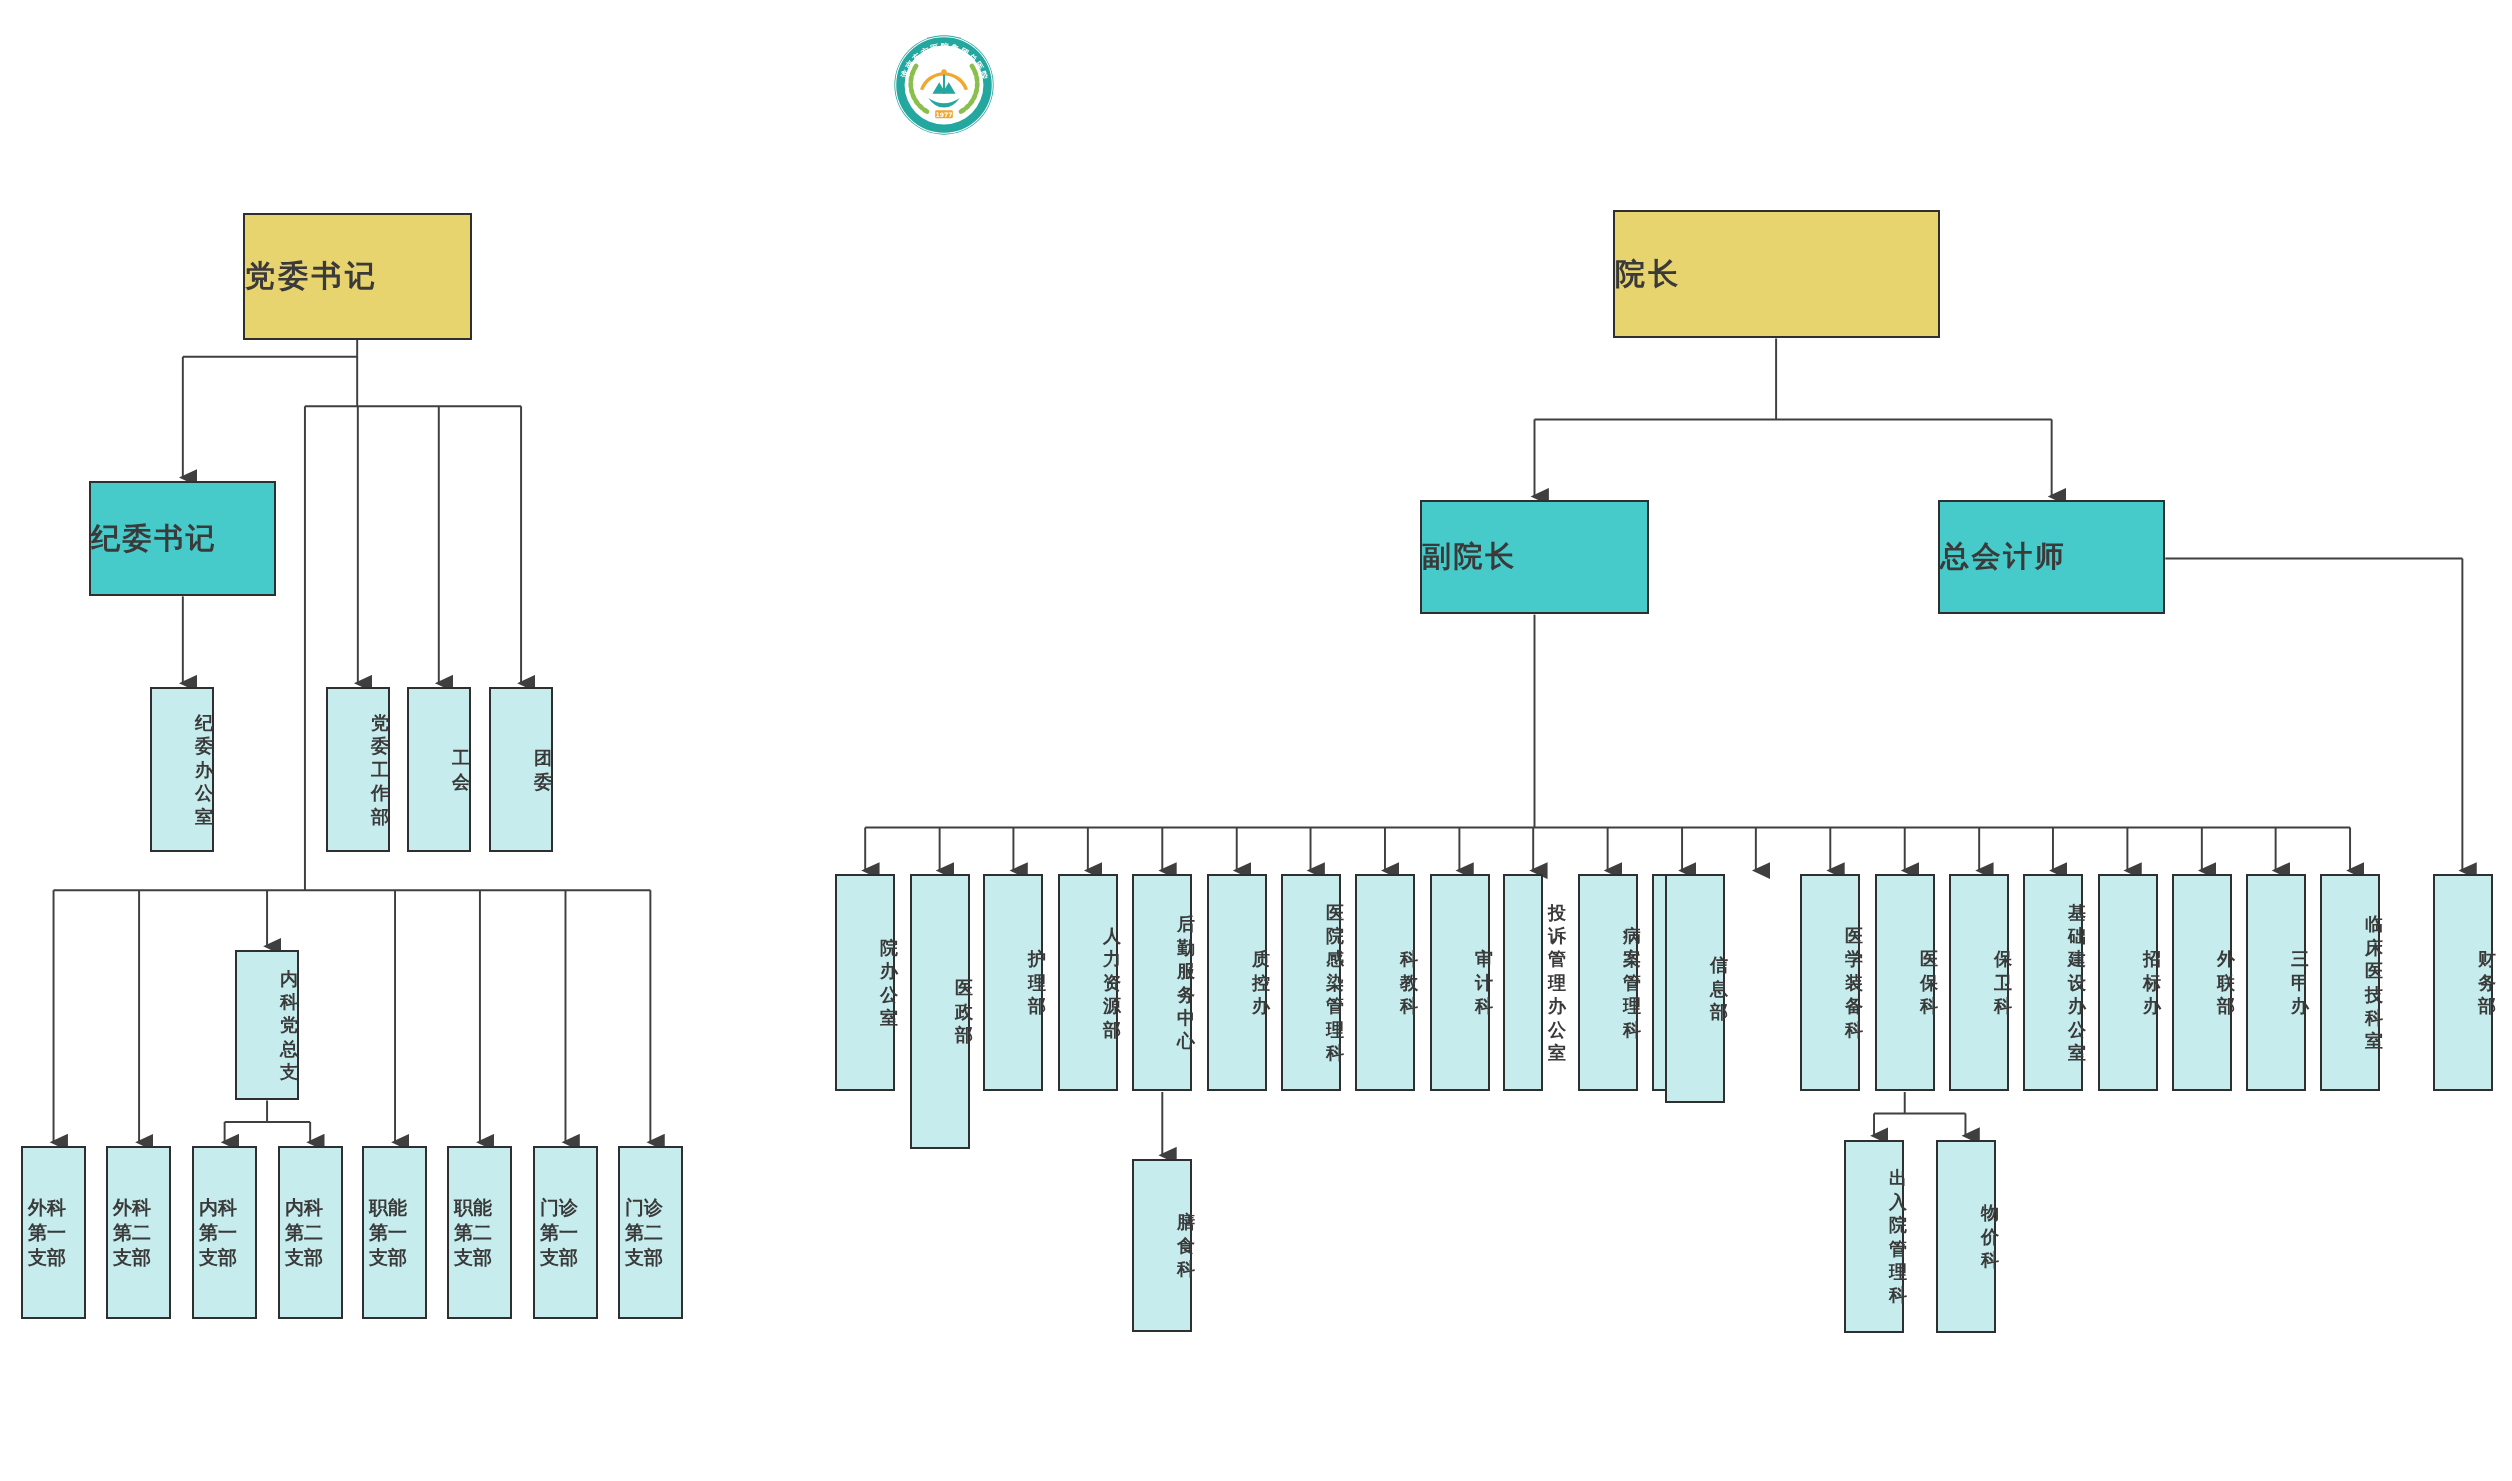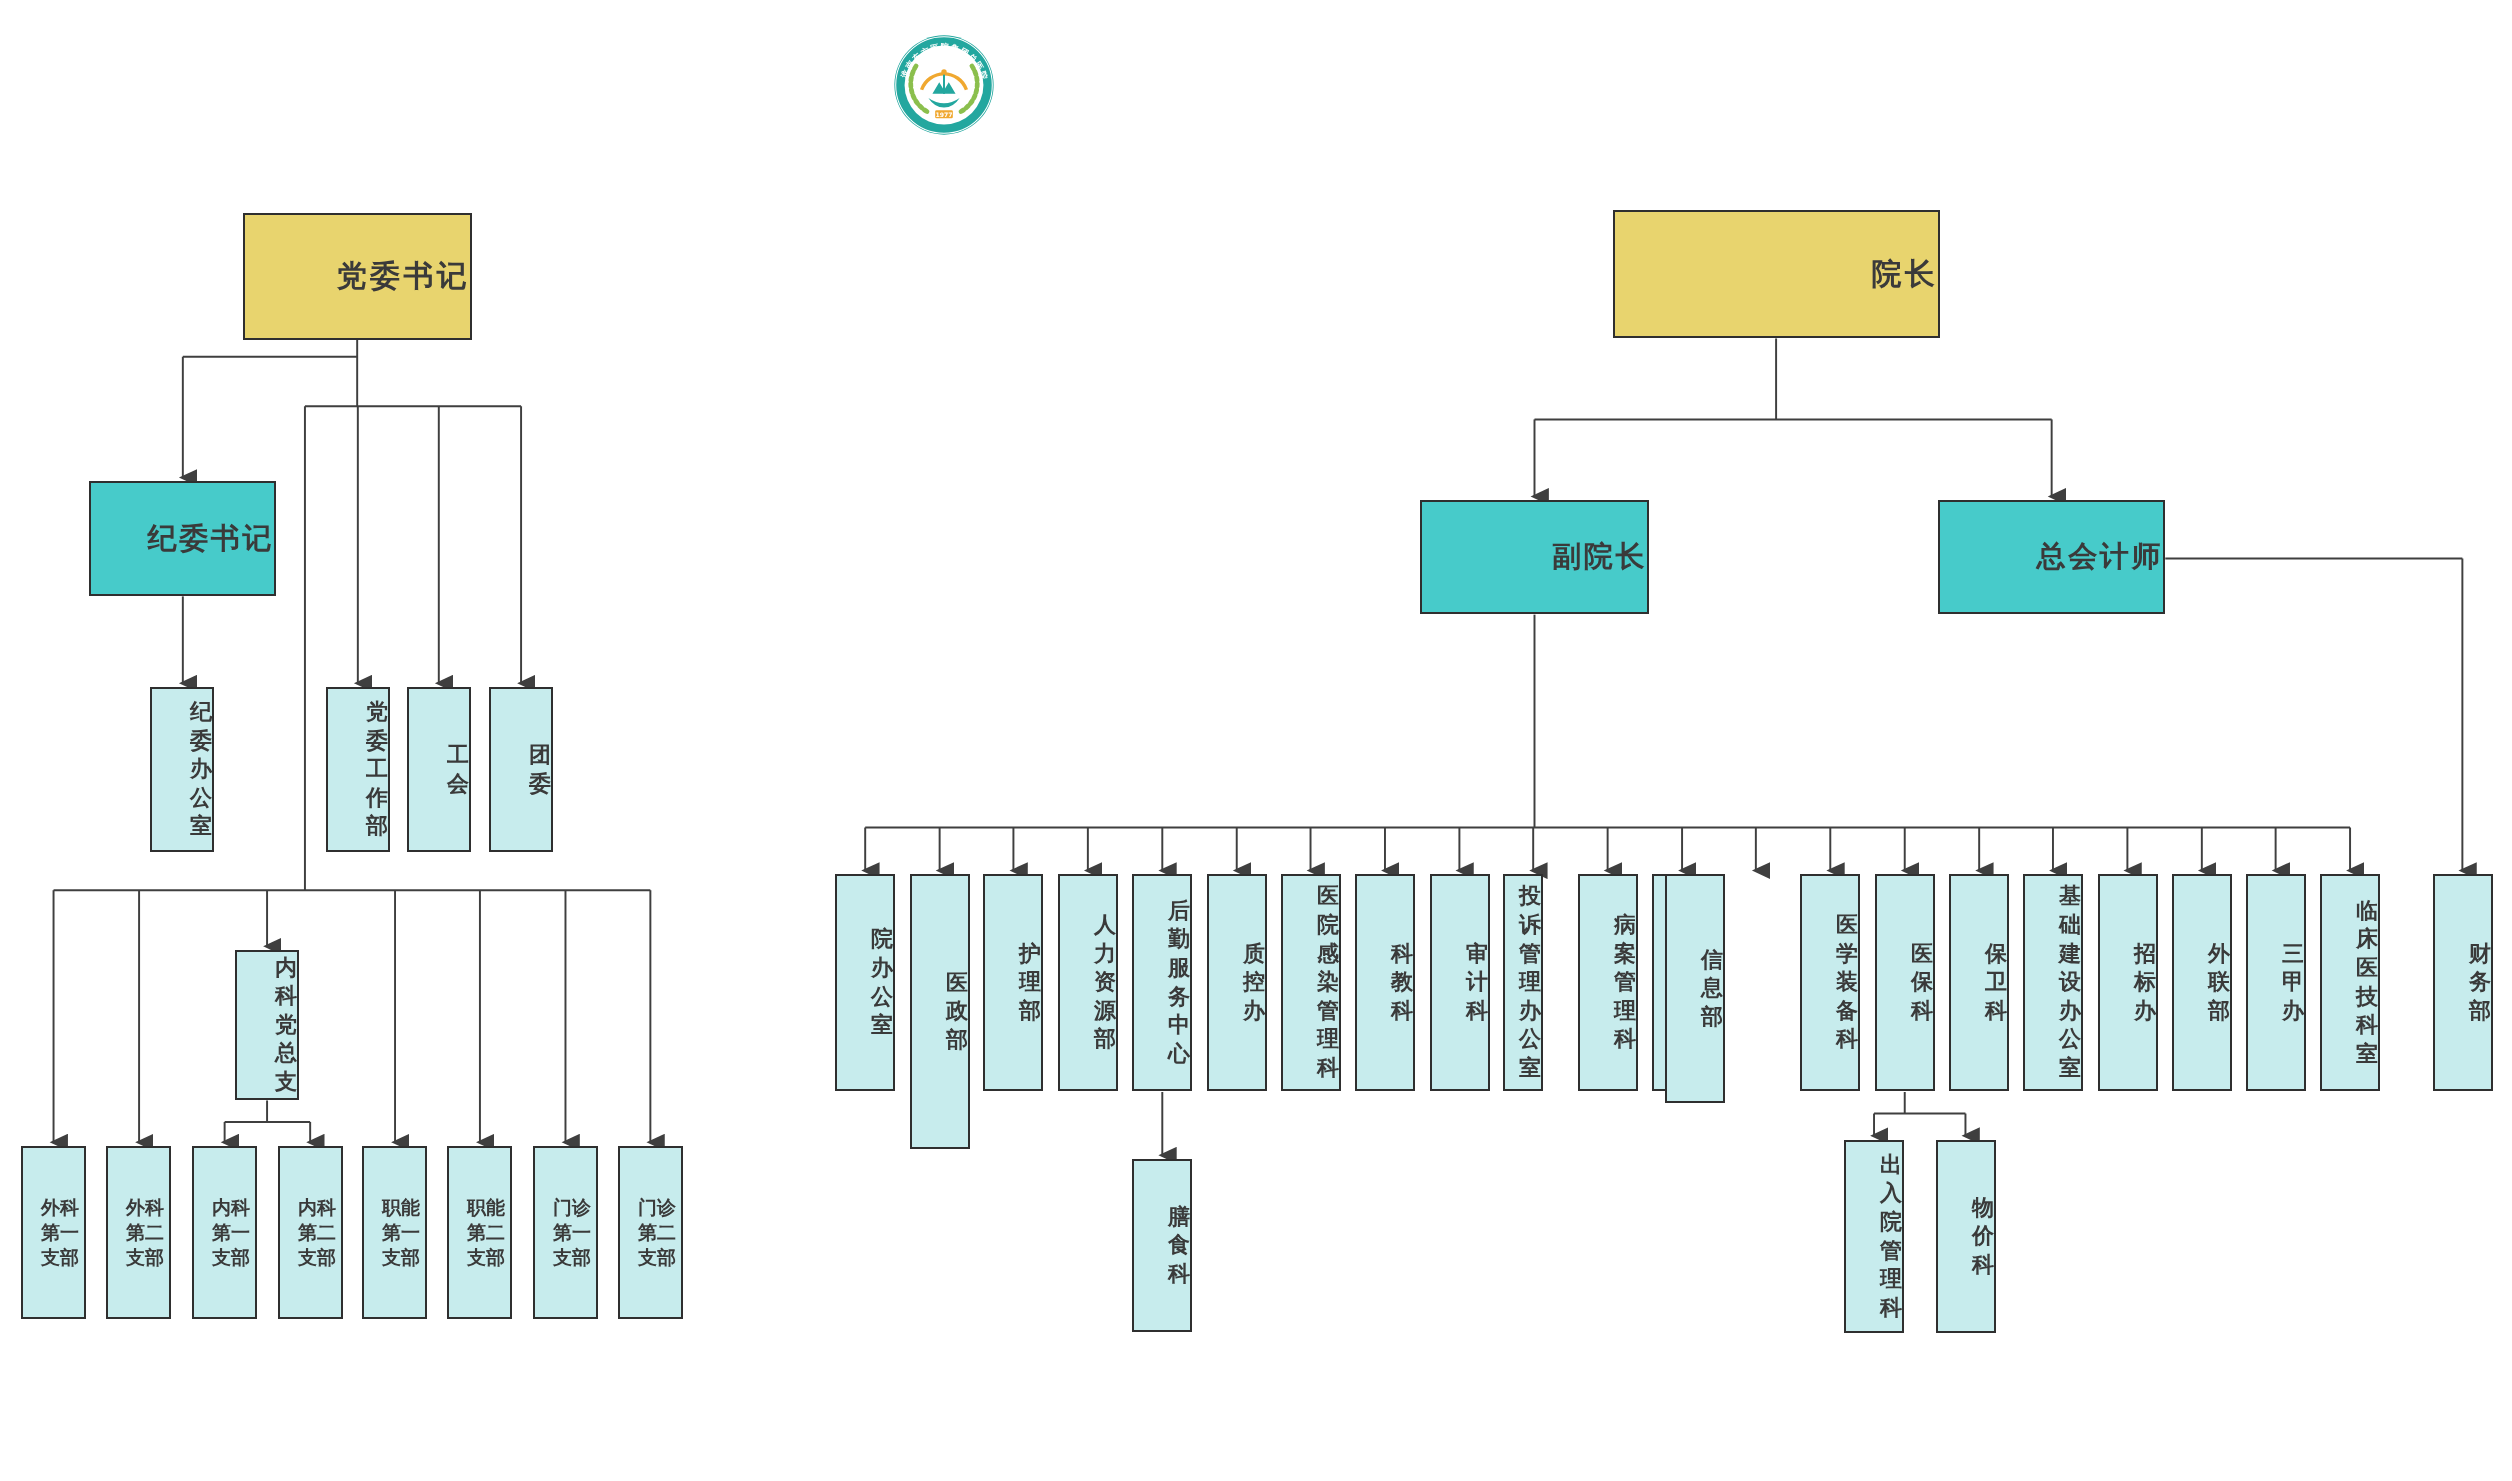--- a/index.html
+++ b/index.html
@@ -1,23 +1,23 @@
 <!DOCTYPE html>
 <html style="font-size:10.4px"><head>
 <meta charset="utf-8">
 <style>
   html,body{margin:0;padding:0;background:#ffffff;}
   body{font-family:"DejaVu Sans","Liberation Sans",sans-serif;}
   #canvas{position:relative;width:2512px;height:1482px;background:#ffffff;overflow:hidden;}
   .box{position:absolute;box-sizing:border-box;border:2px solid #2f2f2f;display:flex;
-       align-items:center;justify-content:flex-end;color:#3a3a3a;font-weight:700;}
+       align-items:center;justify-content:flex-start;color:#3a3a3a;font-weight:700;}
   .exec{background:#E8D46E;font-size:30px;letter-spacing:3.3px;}
   .lead{background:#47CBCA;font-size:29px;letter-spacing:2.6px;}
   .dept{background:#C7ECED;}
-  .v .lbl{width:26px;font-size:22px;line-height:1.3;word-break:break-all;text-align:center;margin-left:43px;}
+  .v .lbl{width:26px;font-size:18px;line-height:1.3;word-break:break-all;text-align:center;margin-left:43px;}
   .b2 .lbl{width:48px;font-size:19px;line-height:1.33;word-break:break-all;text-align:center;}
   #title{position:absolute;left:1027px;top:61px;font-size:40px;font-weight:700;color:#141414;letter-spacing:1.3px;}
   #logo{position:absolute;left:893px;top:34px;width:102px;height:102px;}
   svg.wires{position:absolute;left:0;top:0;}
 </style>
 </head>
 <body>
 
 <div id="canvas">
 

